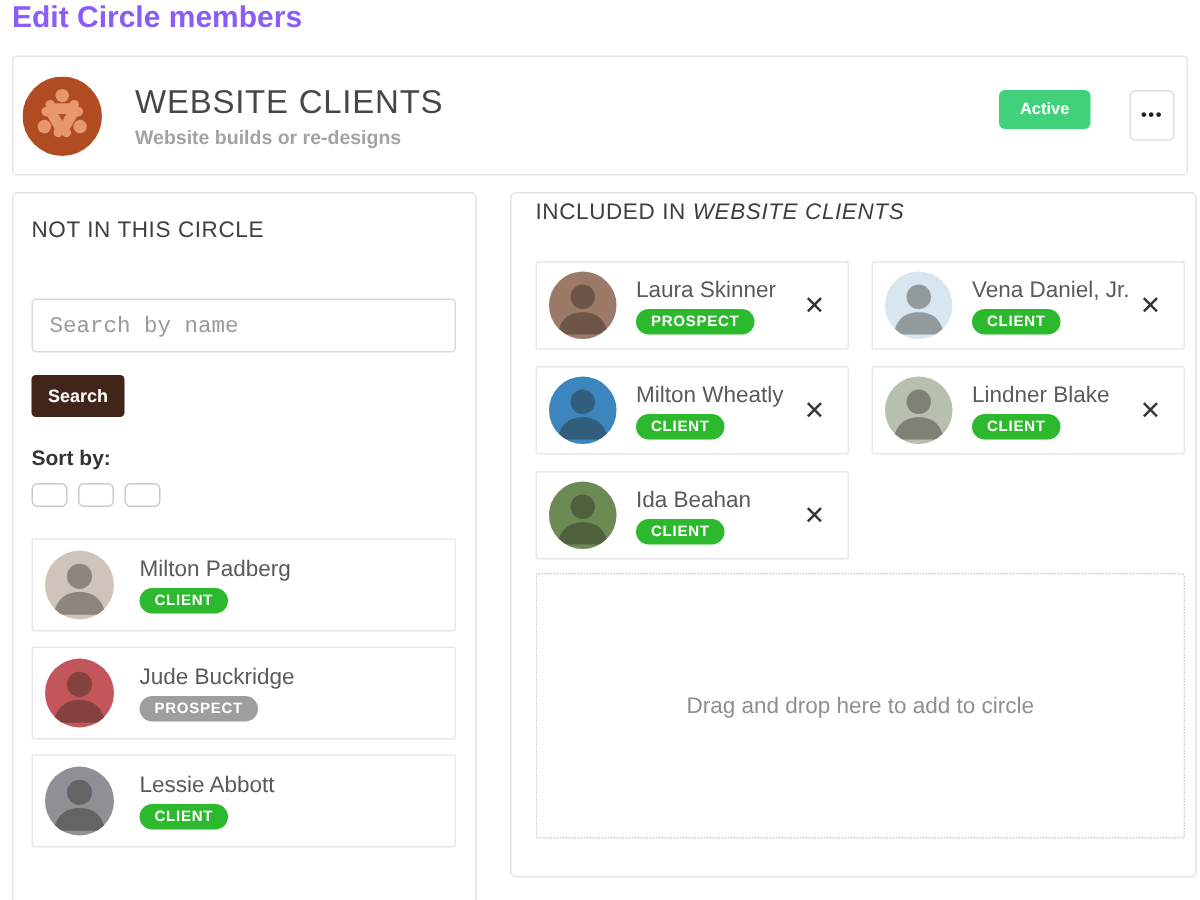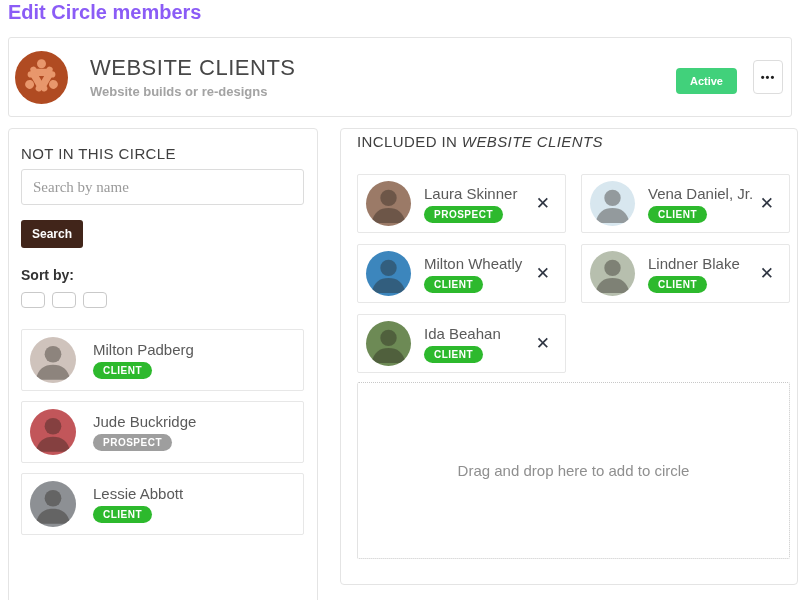--- a/index.html
+++ b/index.html
@@ -10,40 +10,40 @@
   .page-title { position:absolute; left:8px; top:1px; font-size:20px; font-weight:700; color:#8b5cf6; }
 
   
   .header-card { position:absolute; left:8px; top:37px; width:784px; height:80px;
                  background:#fff; border:1px solid #e4e4e4; border-radius:3px;
                  display:flex; align-items:center; }
   .circle-avatar { width:53px; height:53px; margin-left:6px; flex:0 0 auto; }
   .header-text { margin-left:22px; }
   .circle-name { font-size:22px; color:#474747; letter-spacing:.5px; }
   .circle-desc { font-size:13px; color:#a3a3a3; margin-top:3px;font-weight:bold; }
-  .header-actions { margin-left:auto; display:flex; align-items:flex-end; gap:16px; margin-right:8px; }
+  .header-actions { margin-left:auto; display:flex; align-items:flex-start; gap:26px; margin-right:8px; }
   .active-btn { border:none; color:#fff; font-weight:700; font-size:11px; padding:7px 14px;
                 border-radius:4px; cursor:pointer; font-family:inherit; }
   .menu-btn { width:30px; height:34px; background:#fff; border:1px solid #ddd; border-radius:4px;
               color:#1f1f1f; font-size:11px; font-weight:700; letter-spacing:1px; cursor:pointer;
               display:flex; align-items:center; justify-content:center; font-family:inherit; }
 
   
   .left-panel { position:absolute; left:8px; top:128px; width:310px; height:560px;
                 background:#fff; border:1px solid #e4e4e4; border-radius:4px;
                 padding:12px 13px 12px 12px; }
   .right-panel { position:absolute; left:340px; top:128px; width:458px; height:457px;
                  background:#fff; border:1px solid #e4e4e4; border-radius:4px;
                  padding:0 9px 14px 16px; }
   .panel-title { font-size:15px; font-weight:400; color:#3f3f3f; letter-spacing:.4px; margin-top:4px; }
   .panel-title em { font-style:italic; }
 
   
-  .search-input { display:block; width:100%; height:36px; margin-top:7px; border:1px solid #dcdcdc;
-                  border-radius:3px; padding:0 11px; font-size:15px; color:#444; font-family:Liberation Serif, serif; outline:none; }
+  .search-input { display:block; width:100%; height:36px; margin-top:37px; border:1px solid #dcdcdc;
+                  border-radius:3px; padding:0 11px; font-size:15px; color:#444; font-family:Liberation Mono, monospace; outline:none; }
   .search-input::placeholder { color:#9a9a9a; }
   .select-box { height:36px; margin-top:17px; border:1px solid #dcdcdc; border-radius:3px;
                 display:flex; align-items:center; justify-content:space-between; padding:0 12px;
                 font-size:15px; color:#757575; cursor:pointer; background:#fff; }
   .select-caret { font-size:12px; color:#555; }
   .search-btn { margin-top:15px; background:#41251a; color:#fdfdfd; border:none; border-radius:3px;
                 font-size:12px; font-weight:700; padding:7px 11px; cursor:pointer; font-family:inherit; }
   .sort-label { margin-top:19px; font-size:14px; font-weight:700; color:#333; }
   .sort-row { margin-top:9px; display:flex; gap:7px; }
   .sort-btn { background:#fff; border:1px solid #c9c9c9; border-radius:4px; padding:7px 11px;

